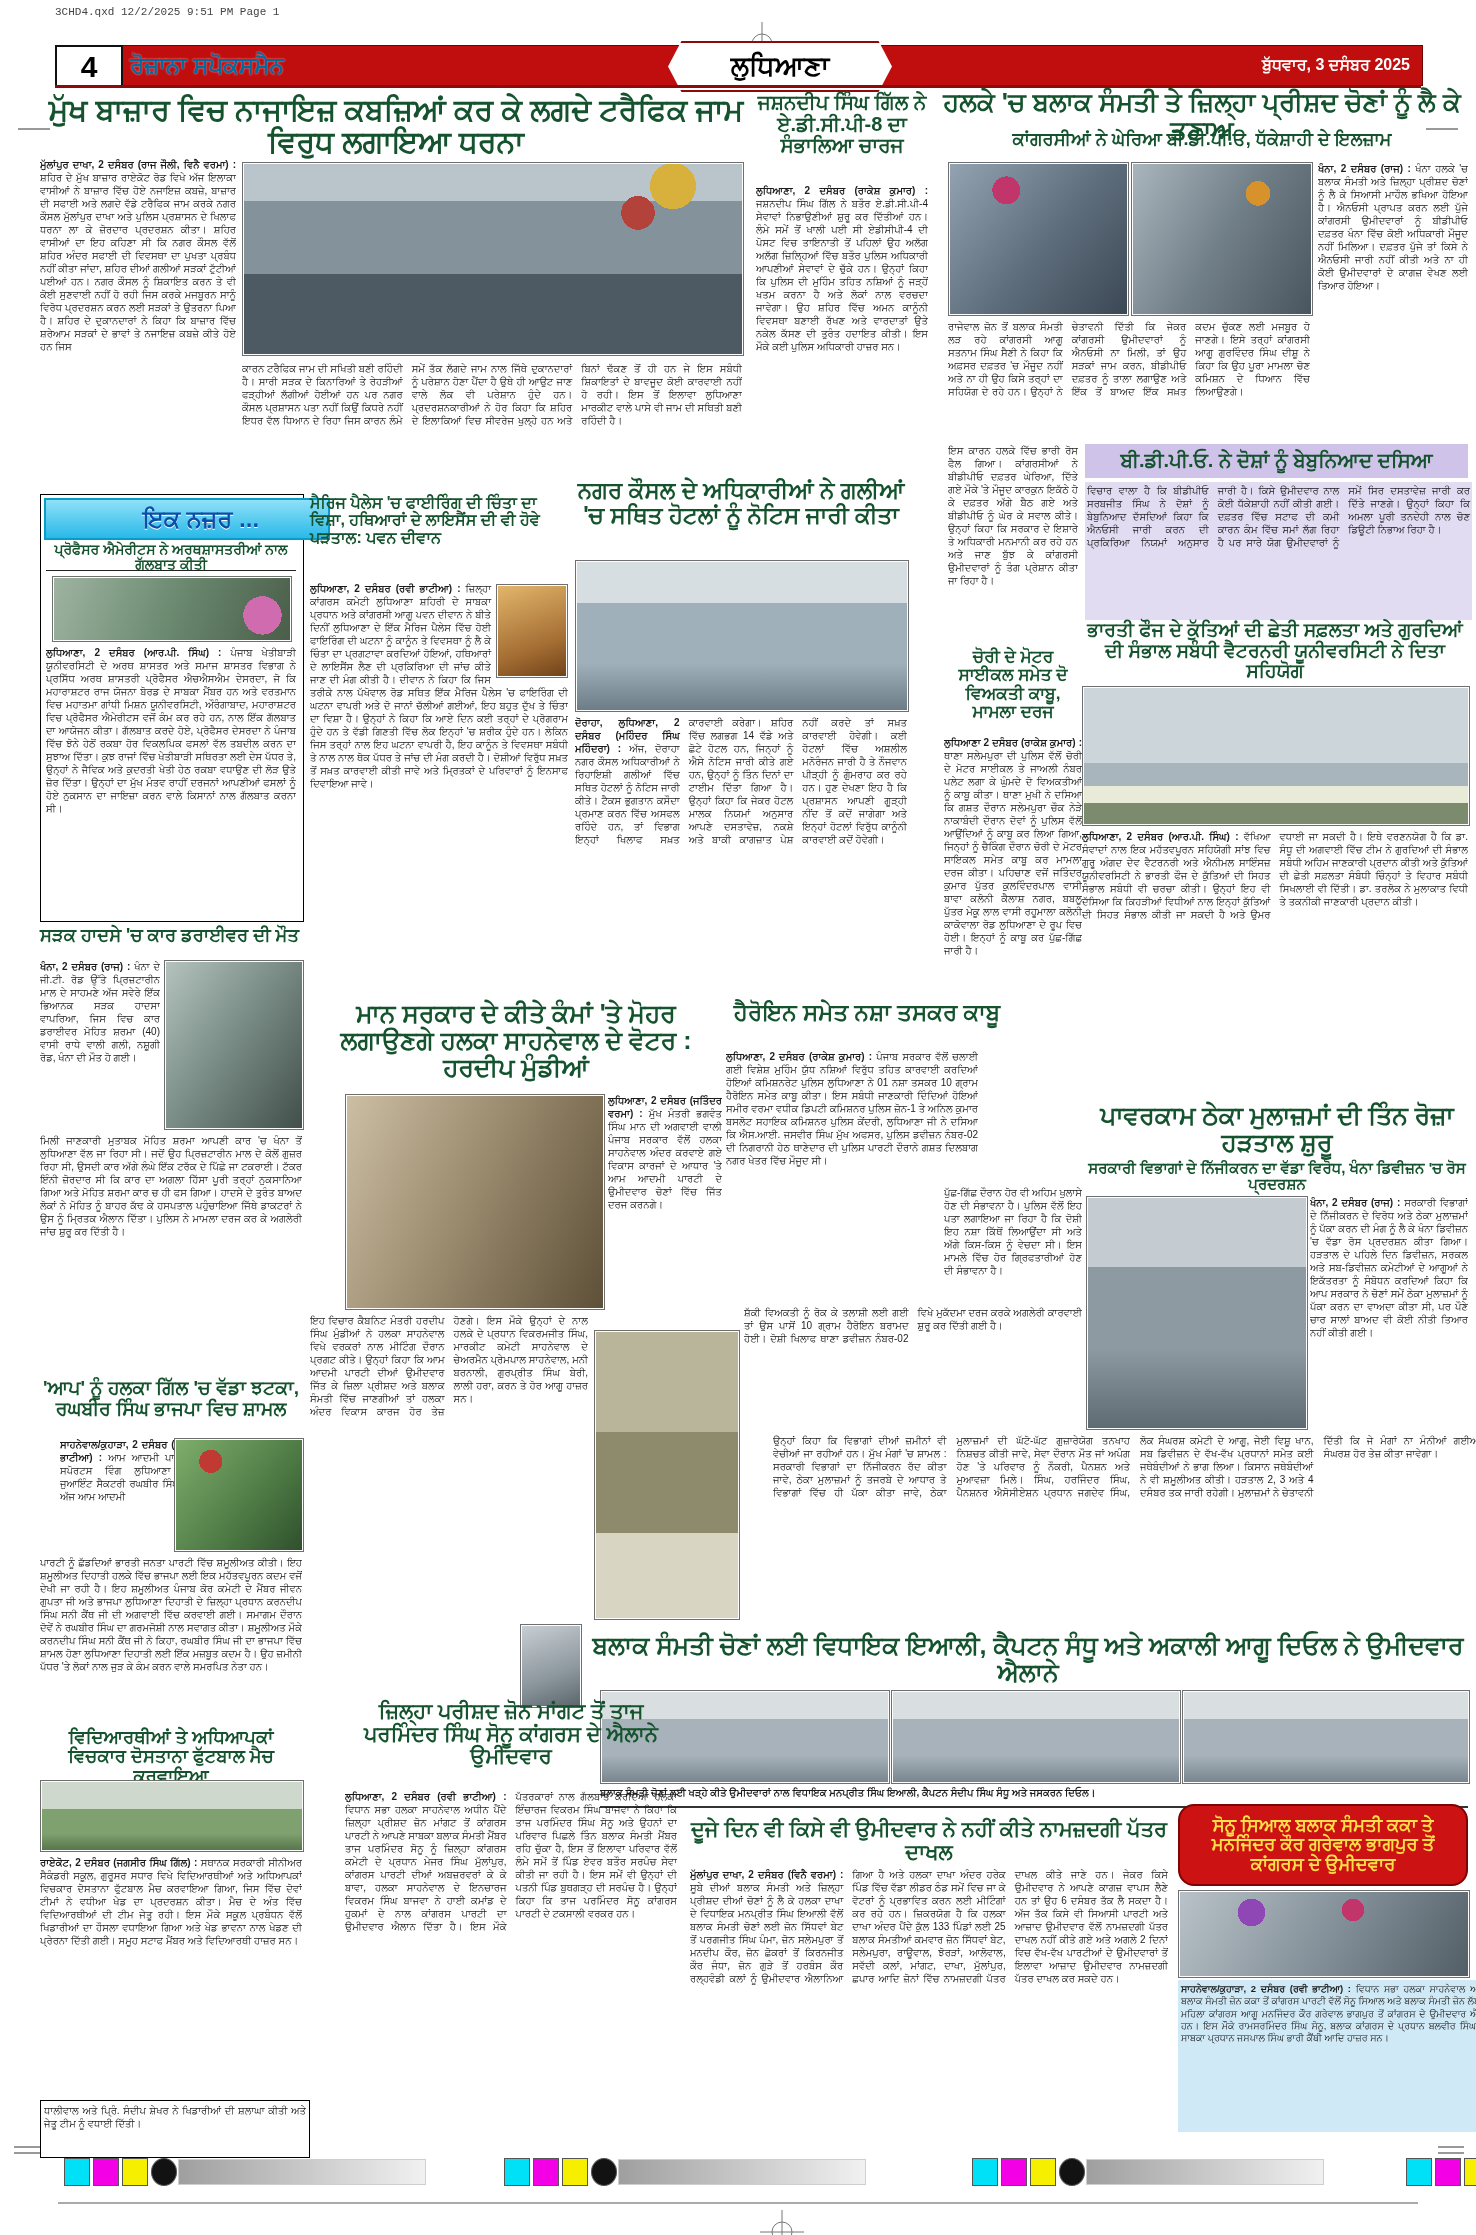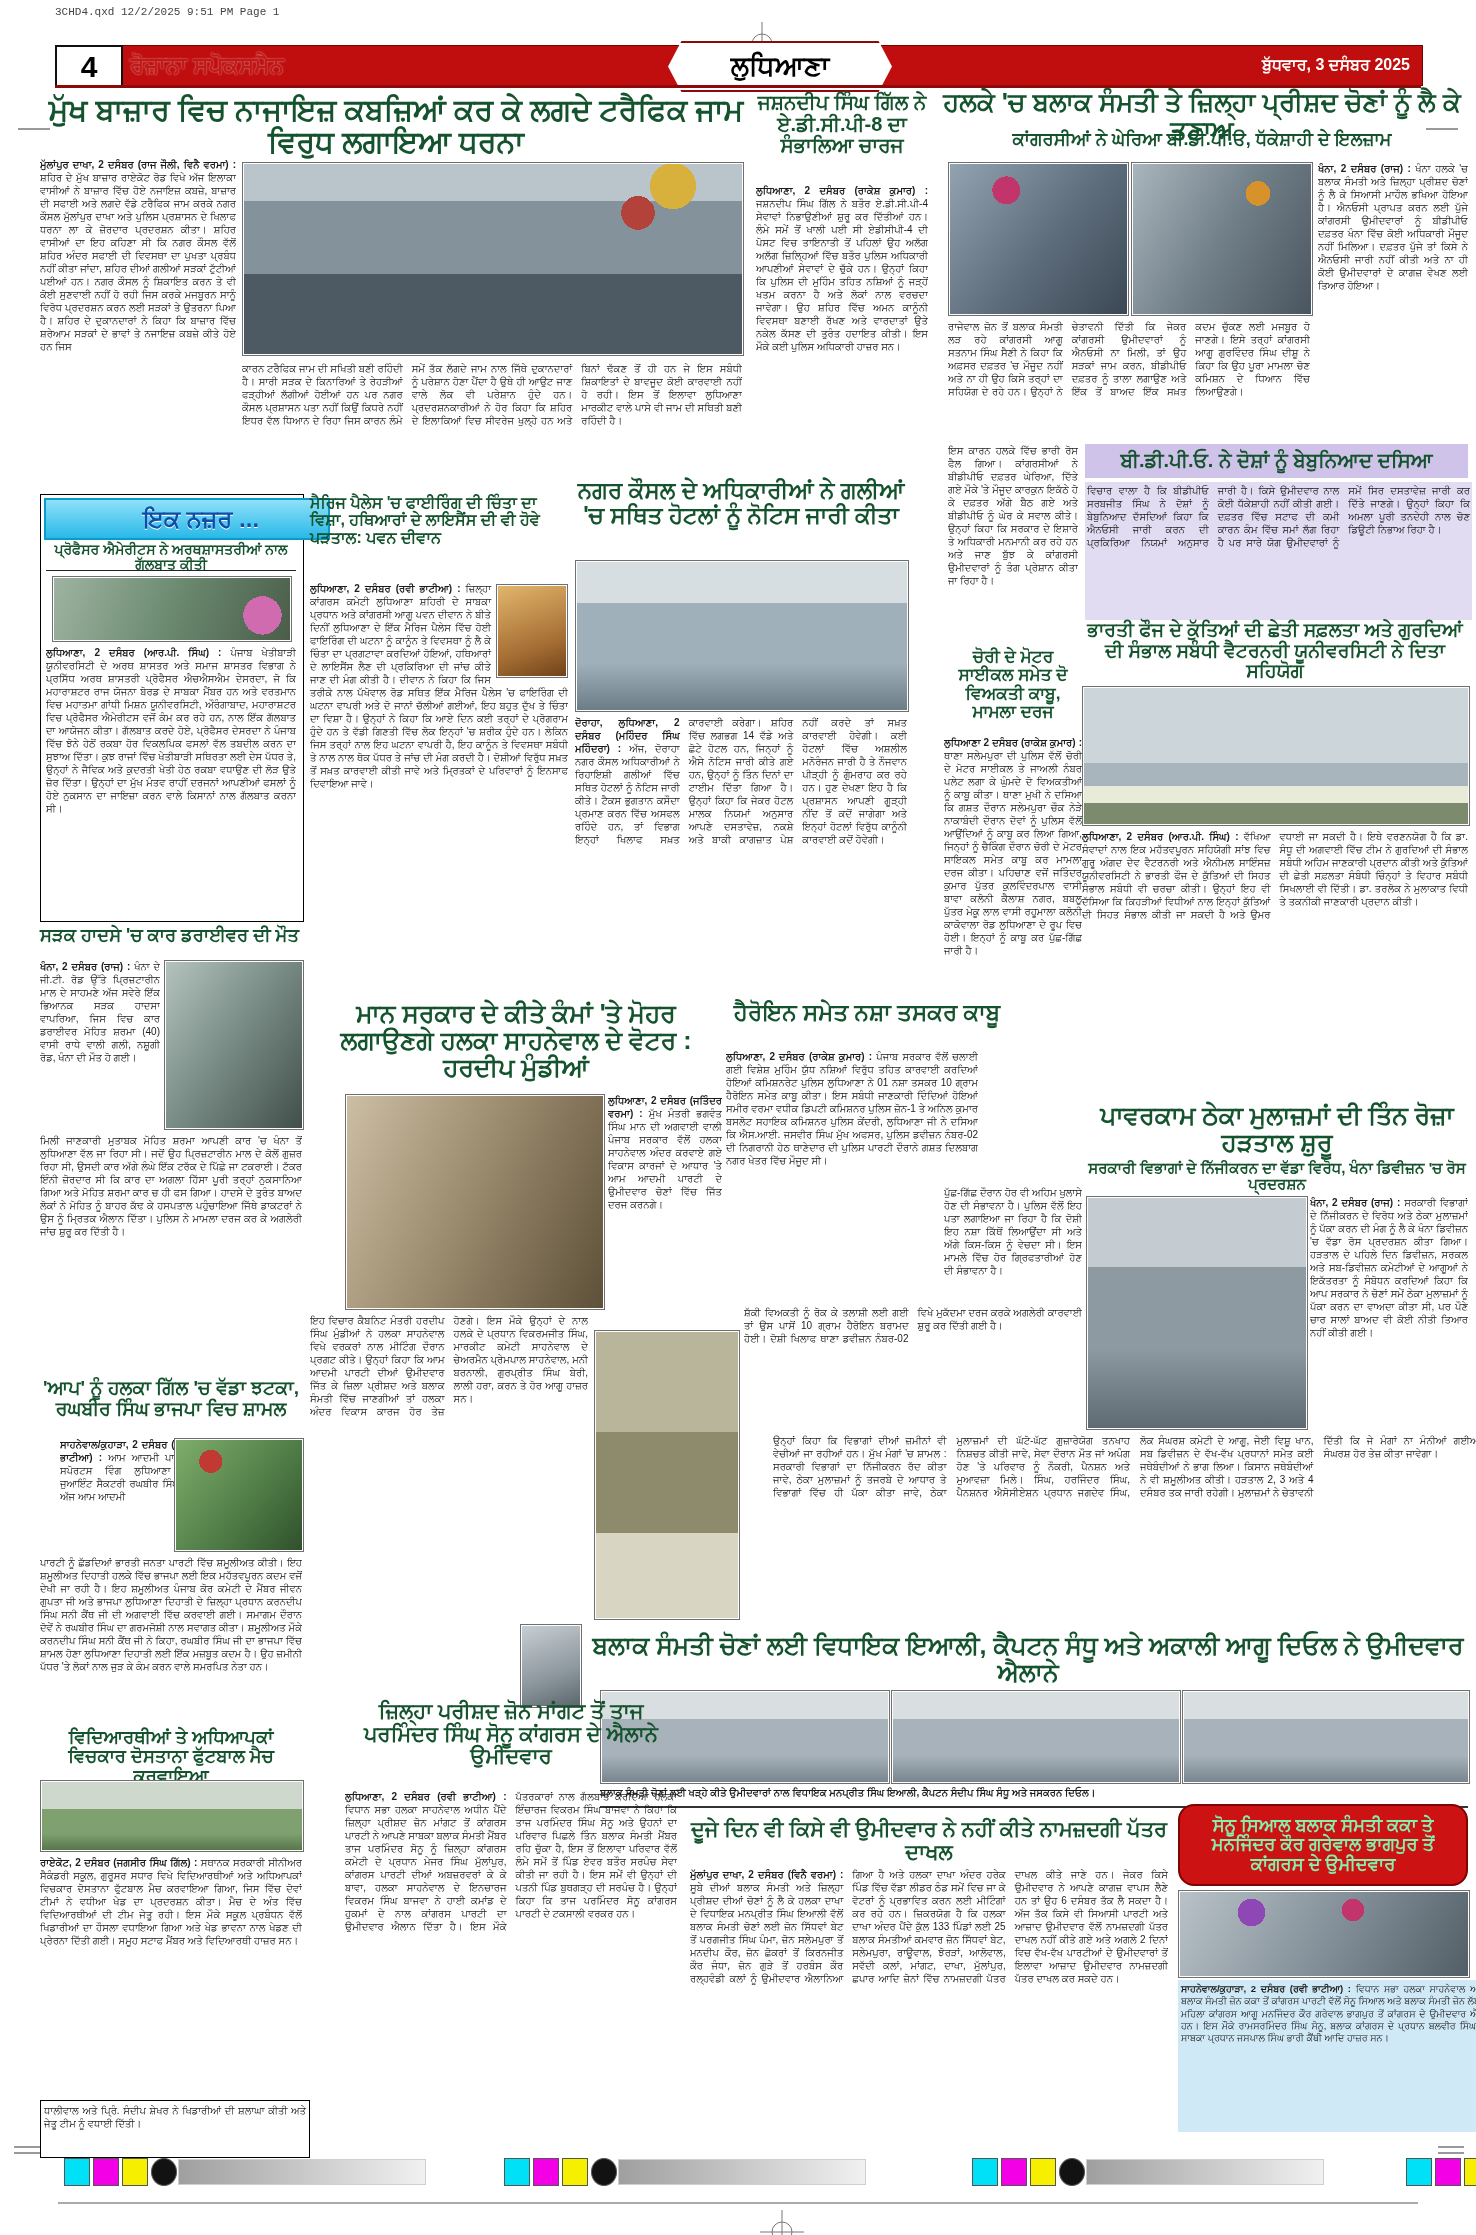--- a/index.html
+++ b/index.html
@@ -48,21 +48,21 @@
       <circle cx="22" cy="22" r="10" fill="none" stroke="#777" stroke-width="1"></circle>
       <line x1="22" y1="0" x2="22" y2="44" stroke="#777" stroke-width="1"></line>
       <line x1="0" y1="22" x2="44" y2="22" stroke="#777" stroke-width="1"></line>
     </svg>
 </div>
 <div class="abs mark-line" style="left:18px;top:128px;width:32px;height:2px;"></div>
 <div class="abs mark-line" style="left:1426px;top:128px;width:32px;height:2px;"></div>
 
 <div class="abs" style="left:55px;top:45px;width:1366px;height:39px;background:#c00d0d;border:1px solid #6d0505;"></div>
 <div class="abs" style="left:55px;top:45px;width:64px;height:39px;background:#fff;border:2px solid #111;display:flex;align-items:center;justify-content:center;font-size:30px;font-weight:bold;color:#000;">4</div>
-<div class="abs" style="left:130px;top:49px;width:320px;height:32px;display:flex;align-items:center;font-size:23px;font-weight:bold;color:#b91c1c;text-shadow:0 0 2px #ff9c9c;">ਰੋਜ਼ਾਨਾ ਸਪੋਕਸਮੈਨ</div>
+<div class="abs" style="left:130px;top:49px;width:320px;height:32px;display:flex;align-items:center;font-size:23px;font-weight:bold;color:#0369a1;text-shadow:0 0 2px #ff9c9c;">ਰੋਜ਼ਾਨਾ ਸਪੋਕਸਮੈਨ</div>
 <div class="abs ribbon" style="left:668px;top:41px;width:224px;height:47px;border-top:2px solid #8d0a0a;border-bottom:2px solid #8d0a0a;font-size:27px;font-weight:bold;color:#000;">ਲੁਧਿਆਣਾ</div>
 <div class="abs" style="left:1160px;top:49px;width:250px;height:32px;display:flex;align-items:center;justify-content:flex-end;font-size:16px;font-weight:bold;color:#ffffff;">ਬੁੱਧਵਾਰ, 3 ਦਸੰਬਰ 2025</div>
 <div class="abs" style="left:55px;top:85px;width:1366px;height:3px;background:#8d0a0a;"></div>
 
 <div class="abs headline" style="left:40px;top:94px;width:712px;height:58px;font-size:30px;">ਮੁੱਖ ਬਾਜ਼ਾਰ ਵਿਚ ਨਾਜਾਇਜ਼ ਕਬਜ਼ਿਆਂ ਕਰ ਕੇ ਲਗਦੇ ਟਰੈਫਿਕ ਜਾਮ ਵਿਰੁਧ ਲਗਾਇਆ ਧਰਨਾ</div>
 <div class="abs body-text" style="left:40px;top:158px;width:196px;height:332px;">
   <span class="byline">ਮੁੱਲਾਂਪੁਰ ਦਾਖਾ, 2 ਦਸੰਬਰ (ਰਾਜ ਜੌਲੀ, ਵਿਨੈ ਵਰਮਾ) :</span>
   <span>ਸ਼ਹਿਰ ਦੇ ਮੁੱਖ ਬਾਜ਼ਾਰ ਰਾਏਕੋਟ ਰੋਡ ਵਿਖੇ ਅੱਜ ਇਲਾਕਾ ਵਾਸੀਆਂ ਨੇ ਬਾਜ਼ਾਰ ਵਿੱਚ ਹੋਏ ਨਜਾਇਜ਼ ਕਬਜ਼ੇ, ਬਾਜ਼ਾਰ ਦੀ ਸਫਾਈ ਅਤੇ ਲਗਦੇ ਵੱਡੇ ਟਰੈਫਿਕ ਜਾਮ ਕਰਕੇ ਨਗਰ ਕੌਸਲ ਮੁੱਲਾਂਪੁਰ ਦਾਖਾ ਅਤੇ ਪੁਲਿਸ ਪ੍ਰਸ਼ਾਸਨ ਦੇ ਖਿਲਾਫ ਧਰਨਾ ਲਾ ਕੇ ਜ਼ੋਰਦਾਰ ਪ੍ਰਦਰਸ਼ਨ ਕੀਤਾ। ਸ਼ਹਿਰ ਵਾਸੀਆਂ ਦਾ ਇਹ ਕਹਿਣਾ ਸੀ ਕਿ ਨਗਰ ਕੌਸਲ ਵੱਲੋਂ ਸ਼ਹਿਰ ਅੰਦਰ ਸਫਾਈ ਦੀ ਵਿਵਸਥਾ ਦਾ ਪੁਖਤਾ ਪ੍ਰਬੰਧ ਨਹੀਂ ਕੀਤਾ ਜਾਂਦਾ, ਸ਼ਹਿਰ ਦੀਆਂ ਗਲੀਆਂ ਸੜਕਾਂ ਟੁੱਟੀਆਂ ਪਈਆਂ ਹਨ। ਨਗਰ ਕੌਸਲ ਨੂੰ ਸ਼ਿਕਾਇਤ ਕਰਨ ਤੇ ਵੀ ਕੋਈ ਸੁਣਵਾਈ ਨਹੀਂ ਹੋ ਰਹੀ ਜਿਸ ਕਰਕੇ ਮਜਬੂਰਨ ਸਾਨੂੰ ਵਿਰੋਧ ਪ੍ਰਦਰਸ਼ਨ ਕਰਨ ਲਈ ਸੜਕਾਂ ਤੇ ਉਤਰਨਾ ਪਿਆ ਹੈ। ਸ਼ਹਿਰ ਦੇ ਦੁਕਾਨਦਾਰਾਂ ਨੇ ਕਿਹਾ ਕਿ ਬਾਜ਼ਾਰ ਵਿੱਚ ਸ਼ਰੇਆਮ ਸੜਕਾਂ ਦੇ ਭਾਵਾਂ ਤੇ ਨਜਾਇਜ਼ ਕਬਜ਼ੇ ਕੀਤੇ ਹੋਏ ਹਨ ਜਿਸ</span>
 </div>
 <div class="ph ph-protest" style="left:242px;top:162px;width:500px;height:192px;"></div>
@@ -211,21 +211,21 @@
   <span class="byline">ਲੁਧਿਆਣਾ, 2 ਦਸੰਬਰ (ਰਵੀ ਭਾਟੀਆ) :</span>
   <span>ਵਿਧਾਨ ਸਭਾ ਹਲਕਾ ਸਾਹਨੇਵਾਲ ਅਧੀਨ ਪੈਂਦੇ ਜ਼ਿਲ੍ਹਾ ਪ੍ਰੀਸ਼ਦ ਜ਼ੋਨ ਮਾਂਗਟ ਤੋਂ ਕਾਂਗਰਸ ਪਾਰਟੀ ਨੇ ਆਪਣੇ ਸਾਬਕਾ ਬਲਾਕ ਸੰਮਤੀ ਮੈਂਬਰ ਤਾਜ ਪਰਮਿੰਦਰ ਸੋਨੂ ਨੂੰ ਜ਼ਿਲ੍ਹਾ ਕਾਂਗਰਸ ਕਮੇਟੀ ਦੇ ਪ੍ਰਧਾਨ ਮੇਜਰ ਸਿੰਘ ਮੁੱਲਾਂਪੁਰ, ਕਾਂਗਰਸ ਪਾਰਟੀ ਦੀਆਂ ਅਬਜ਼ਰਵਰਾਂ ਕੇ ਕੇ ਬਾਵਾ, ਹਲਕਾ ਸਾਹਨੇਵਾਲ ਦੇ ਇਨਚਾਰਜ ਵਿਕਰਮ ਸਿੰਘ ਬਾਜਵਾ ਨੇ ਹਾਈ ਕਮਾਂਡ ਦੇ ਹੁਕਮਾਂ ਦੇ ਨਾਲ ਕਾਂਗਰਸ ਪਾਰਟੀ ਦਾ ਉਮੀਦਵਾਰ ਐਲਾਨ ਦਿੱਤਾ ਹੈ। ਇਸ ਮੌਕੇ ਪੱਤਰਕਾਰਾਂ ਨਾਲ ਗੱਲਬਾਤ ਕਰਦਿਆਂ ਹਲਕਾ ਇੰਚਾਰਜ ਵਿਕਰਮ ਸਿੰਘ ਬਾਜਵਾ ਨੇ ਕਿਹਾ ਕਿ ਤਾਜ ਪਰਮਿੰਦਰ ਸਿੰਘ ਸੋਨੂ ਅਤੇ ਉਹਨਾਂ ਦਾ ਪਰਿਵਾਰ ਪਿਛਲੇ ਤਿੰਨ ਬਲਾਕ ਸੰਮਤੀ ਮੈਂਬਰ ਰਹਿ ਚੁੱਕਾ ਹੈ, ਇਸ ਤੋਂ ਇਲਾਵਾ ਪਰਿਵਾਰ ਵੱਲੋਂ ਲੰਮੇ ਸਮੇਂ ਤੋਂ ਪਿੰਡ ਏਵਰ ਬਤੌਰ ਸਰਪੰਚ ਸੇਵਾ ਕੀਤੀ ਜਾ ਰਹੀ ਹੈ। ਇਸ ਸਮੇਂ ਵੀ ਉਨ੍ਹਾਂ ਦੀ ਪਤਨੀ ਪਿੰਡ ਬੁਥਗੜ੍ਹ ਦੀ ਸਰਪੰਚ ਹੈ। ਉਨ੍ਹਾਂ ਕਿਹਾ ਕਿ ਤਾਜ ਪਰਮਿੰਦਰ ਸੋਨੂ ਕਾਂਗਰਸ ਪਾਰਟੀ ਦੇ ਟਕਸਾਲੀ ਵਰਕਰ ਹਨ।</span>
 </div>
 
 <div class="abs headline" style="left:690px;top:1818px;width:478px;height:44px;font-size:21px;">ਦੂਜੇ ਦਿਨ ਵੀ ਕਿਸੇ ਵੀ ਉਮੀਦਵਾਰ ਨੇ ਨਹੀਂ ਕੀਤੇ ਨਾਮਜ਼ਦਗੀ ਪੱਤਰ ਦਾਖਲ</div>
 <div class="abs body-text cols3" style="left:690px;top:1868px;width:478px;height:264px;">
   <span class="byline">ਮੁੱਲਾਂਪੁਰ ਦਾਖਾ, 2 ਦਸੰਬਰ (ਵਿਨੈ ਵਰਮਾ) :</span>
   <span>ਸੂਬੇ ਦੀਆਂ ਬਲਾਕ ਸੰਮਤੀ ਅਤੇ ਜ਼ਿਲ੍ਹਾ ਪ੍ਰੀਸ਼ਦ ਦੀਆਂ ਚੋਣਾਂ ਨੂੰ ਲੈ ਕੇ ਹਲਕਾ ਦਾਖਾ ਦੇ ਵਿਧਾਇਕ ਮਨਪ੍ਰੀਤ ਸਿੰਘ ਇਆਲੀ ਵੱਲੋਂ ਬਲਾਕ ਸੰਮਤੀ ਚੋਣਾਂ ਲਈ ਜ਼ੋਨ ਸਿੱਧਵਾਂ ਬੇਟ ਤੋਂ ਪਰਗਜੀਤ ਸਿੰਘ ਪੰਮਾ, ਜ਼ੋਨ ਸਲੇਮਪੁਰਾ ਤੋਂ ਮਨਦੀਪ ਕੌਰ, ਜ਼ੋਨ ਛੋਕਰਾਂ ਤੋਂ ਕਿਰਨਜੀਤ ਕੌਰ ਜੰਧਾ, ਜ਼ੋਨ ਗੁੜੇ ਤੋਂ ਹਰਬੰਸ ਕੌਰ ਰਲ੍ਹਵੰਡੀ ਕਲਾਂ ਨੂੰ ਉਮੀਦਵਾਰ ਐਲਾਨਿਆ ਗਿਆ ਹੈ ਅਤੇ ਹਲਕਾ ਦਾਖਾ ਅੰਦਰ ਹਰੇਕ ਪਿੰਡ ਵਿੱਚ ਵੱਡਾ ਲੀਡਰ ਠੰਡ ਸਮੇਂ ਵਿਚ ਜਾ ਕੇ ਵੋਟਰਾਂ ਨੂੰ ਪ੍ਰਭਾਵਿਤ ਕਰਨ ਲਈ ਮੀਟਿੰਗਾਂ ਕਰ ਰਹੇ ਹਨ। ਜ਼ਿਕਰਯੋਗ ਹੈ ਕਿ ਹਲਕਾ ਦਾਖਾ ਅੰਦਰ ਪੈਂਦੇ ਕੁੱਲ 133 ਪਿੰਡਾਂ ਲਈ 25 ਬਲਾਕ ਸੰਮਤੀਆਂ ਕਮਵਾਰ ਜ਼ੋਨ ਸਿੱਧਵਾਂ ਬੇਟ, ਸਲੇਮਪੁਰਾ, ਰਾਊਵਾਲ, ਝੋਰੜਾਂ, ਆਲੋਵਾਲ, ਸਵੱਦੀ ਕਲਾਂ, ਮਾਂਗਟ, ਦਾਖਾ, ਮੁੱਲਾਂਪੁਰ, ਛਪਾਰ ਆਦਿ ਜ਼ੋਨਾਂ ਵਿੱਚ ਨਾਮਜ਼ਦਗੀ ਪੱਤਰ ਦਾਖਲ ਕੀਤੇ ਜਾਣੇ ਹਨ। ਜੇਕਰ ਕਿਸੇ ਉਮੀਦਵਾਰ ਨੇ ਆਪਣੇ ਕਾਗਜ਼ ਵਾਪਸ ਲੈਣੇ ਹਨ ਤਾਂ ਉਹ 6 ਦਸੰਬਰ ਤੱਕ ਲੈ ਸਕਦਾ ਹੈ। ਅੱਜ ਤੱਕ ਕਿਸੇ ਵੀ ਸਿਆਸੀ ਪਾਰਟੀ ਅਤੇ ਆਜ਼ਾਦ ਉਮੀਦਵਾਰ ਵੱਲੋਂ ਨਾਮਜ਼ਦਗੀ ਪੱਤਰ ਦਾਖਲ ਨਹੀਂ ਕੀਤੇ ਗਏ ਅਤੇ ਅਗਲੇ 2 ਦਿਨਾਂ ਵਿਚ ਵੱਖ-ਵੱਖ ਪਾਰਟੀਆਂ ਦੇ ਉਮੀਦਵਾਰਾਂ ਤੋਂ ਇਲਾਵਾ ਆਜ਼ਾਦ ਉਮੀਦਵਾਰ ਨਾਮਜ਼ਦਗੀ ਪੱਤਰ ਦਾਖਲ ਕਰ ਸਕਦੇ ਹਨ।</span>
 </div>
 
-<div class="abs headline" style="left:1178px;top:1804px;width:290px;height:82px;background:#cc1212;border:2px solid #7e0404;border-radius:16px;color:#86efac;font-size:18px;display:flex;align-items:center;justify-content:center;padding:2px 6px;box-sizing:border-box;">ਸੋਨੂ ਸਿਆਲ ਬਲਾਕ ਸੰਮਤੀ ਕਕਾ ਤੇ ਮਨਜਿੰਦਰ ਕੌਰ ਗਰੇਵਾਲ ਭਾਗਪੁਰ ਤੋਂ ਕਾਂਗਰਸ ਦੇ ਉਮੀਦਵਾਰ</div>
+<div class="abs headline" style="left:1178px;top:1804px;width:290px;height:82px;background:#cc1212;border:2px solid #7e0404;border-radius:16px;color:#fde047;font-size:18px;display:flex;align-items:center;justify-content:center;padding:2px 6px;box-sizing:border-box;">ਸੋਨੂ ਸਿਆਲ ਬਲਾਕ ਸੰਮਤੀ ਕਕਾ ਤੇ ਮਨਜਿੰਦਰ ਕੌਰ ਗਰੇਵਾਲ ਭਾਗਪੁਰ ਤੋਂ ਕਾਂਗਰਸ ਦੇ ਉਮੀਦਵਾਰ</div>
 <div class="ph ph-group2" style="left:1178px;top:1890px;width:290px;height:86px;"></div>
 <div class="abs body-text" style="left:1178px;top:1980px;width:335px;height:152px;background:#cfe9f6;padding:3px;box-sizing:border-box;font-size:9.5px;">
   <span class="byline">ਸਾਹਨੇਵਾਲ/ਕੁਹਾੜਾ, 2 ਦਸੰਬਰ (ਰਵੀ ਭਾਟੀਆ) :</span>
   <span>ਵਿਧਾਨ ਸਭਾ ਹਲਕਾ ਸਾਹਨੇਵਾਲ ਅਧੀਨ ਪੈਂਦੇ ਬਲਾਕ ਸੰਮਤੀ ਜ਼ੋਨ ਕਕਾ ਤੋਂ ਕਾਂਗਰਸ ਪਾਰਟੀ ਵੱਲੋਂ ਸੋਨੂ ਸਿਆਲ ਅਤੇ ਬਲਾਕ ਸੰਮਤੀ ਜ਼ੋਨ ਲੱਬੜਵਾਲ ਤੋਂ ਮਹਿਲਾ ਕਾਂਗਰਸ ਆਗੂ ਮਨਜਿੰਦਰ ਕੌਰ ਗਰੇਵਾਲ ਭਾਗਪੁਰ ਤੋਂ ਕਾਂਗਰਸ ਦੇ ਉਮੀਦਵਾਰ ਐਲਾਨੇ ਗਏ ਹਨ। ਇਸ ਮੌਕੇ ਰਾਮਸਰਮਿੰਦਰ ਸਿੰਘ ਸੋਨੂ, ਬਲਾਕ ਕਾਂਗਰਸ ਦੇ ਪ੍ਰਧਾਨ ਬਲਵੀਰ ਸਿੰਘ ਬੁੱਢੇਵਾਲ, ਸਾਬਕਾ ਪ੍ਰਧਾਨ ਜਸਪਾਲ ਸਿੰਘ ਭਾਰੀ ਕੈਂਥੀ ਆਦਿ ਹਾਜ਼ਰ ਸਨ।</span>
 </div>
 
 <div class="abs mark-line" style="left:14px;top:2146px;width:26px;height:2px;"></div>
 <div class="abs mark-line" style="left:14px;top:2152px;width:26px;height:2px;"></div>
 <div class="abs mark-line" style="left:1438px;top:2146px;width:26px;height:2px;"></div>
 <div class="abs mark-line" style="left:1438px;top:2152px;width:26px;height:2px;"></div>

